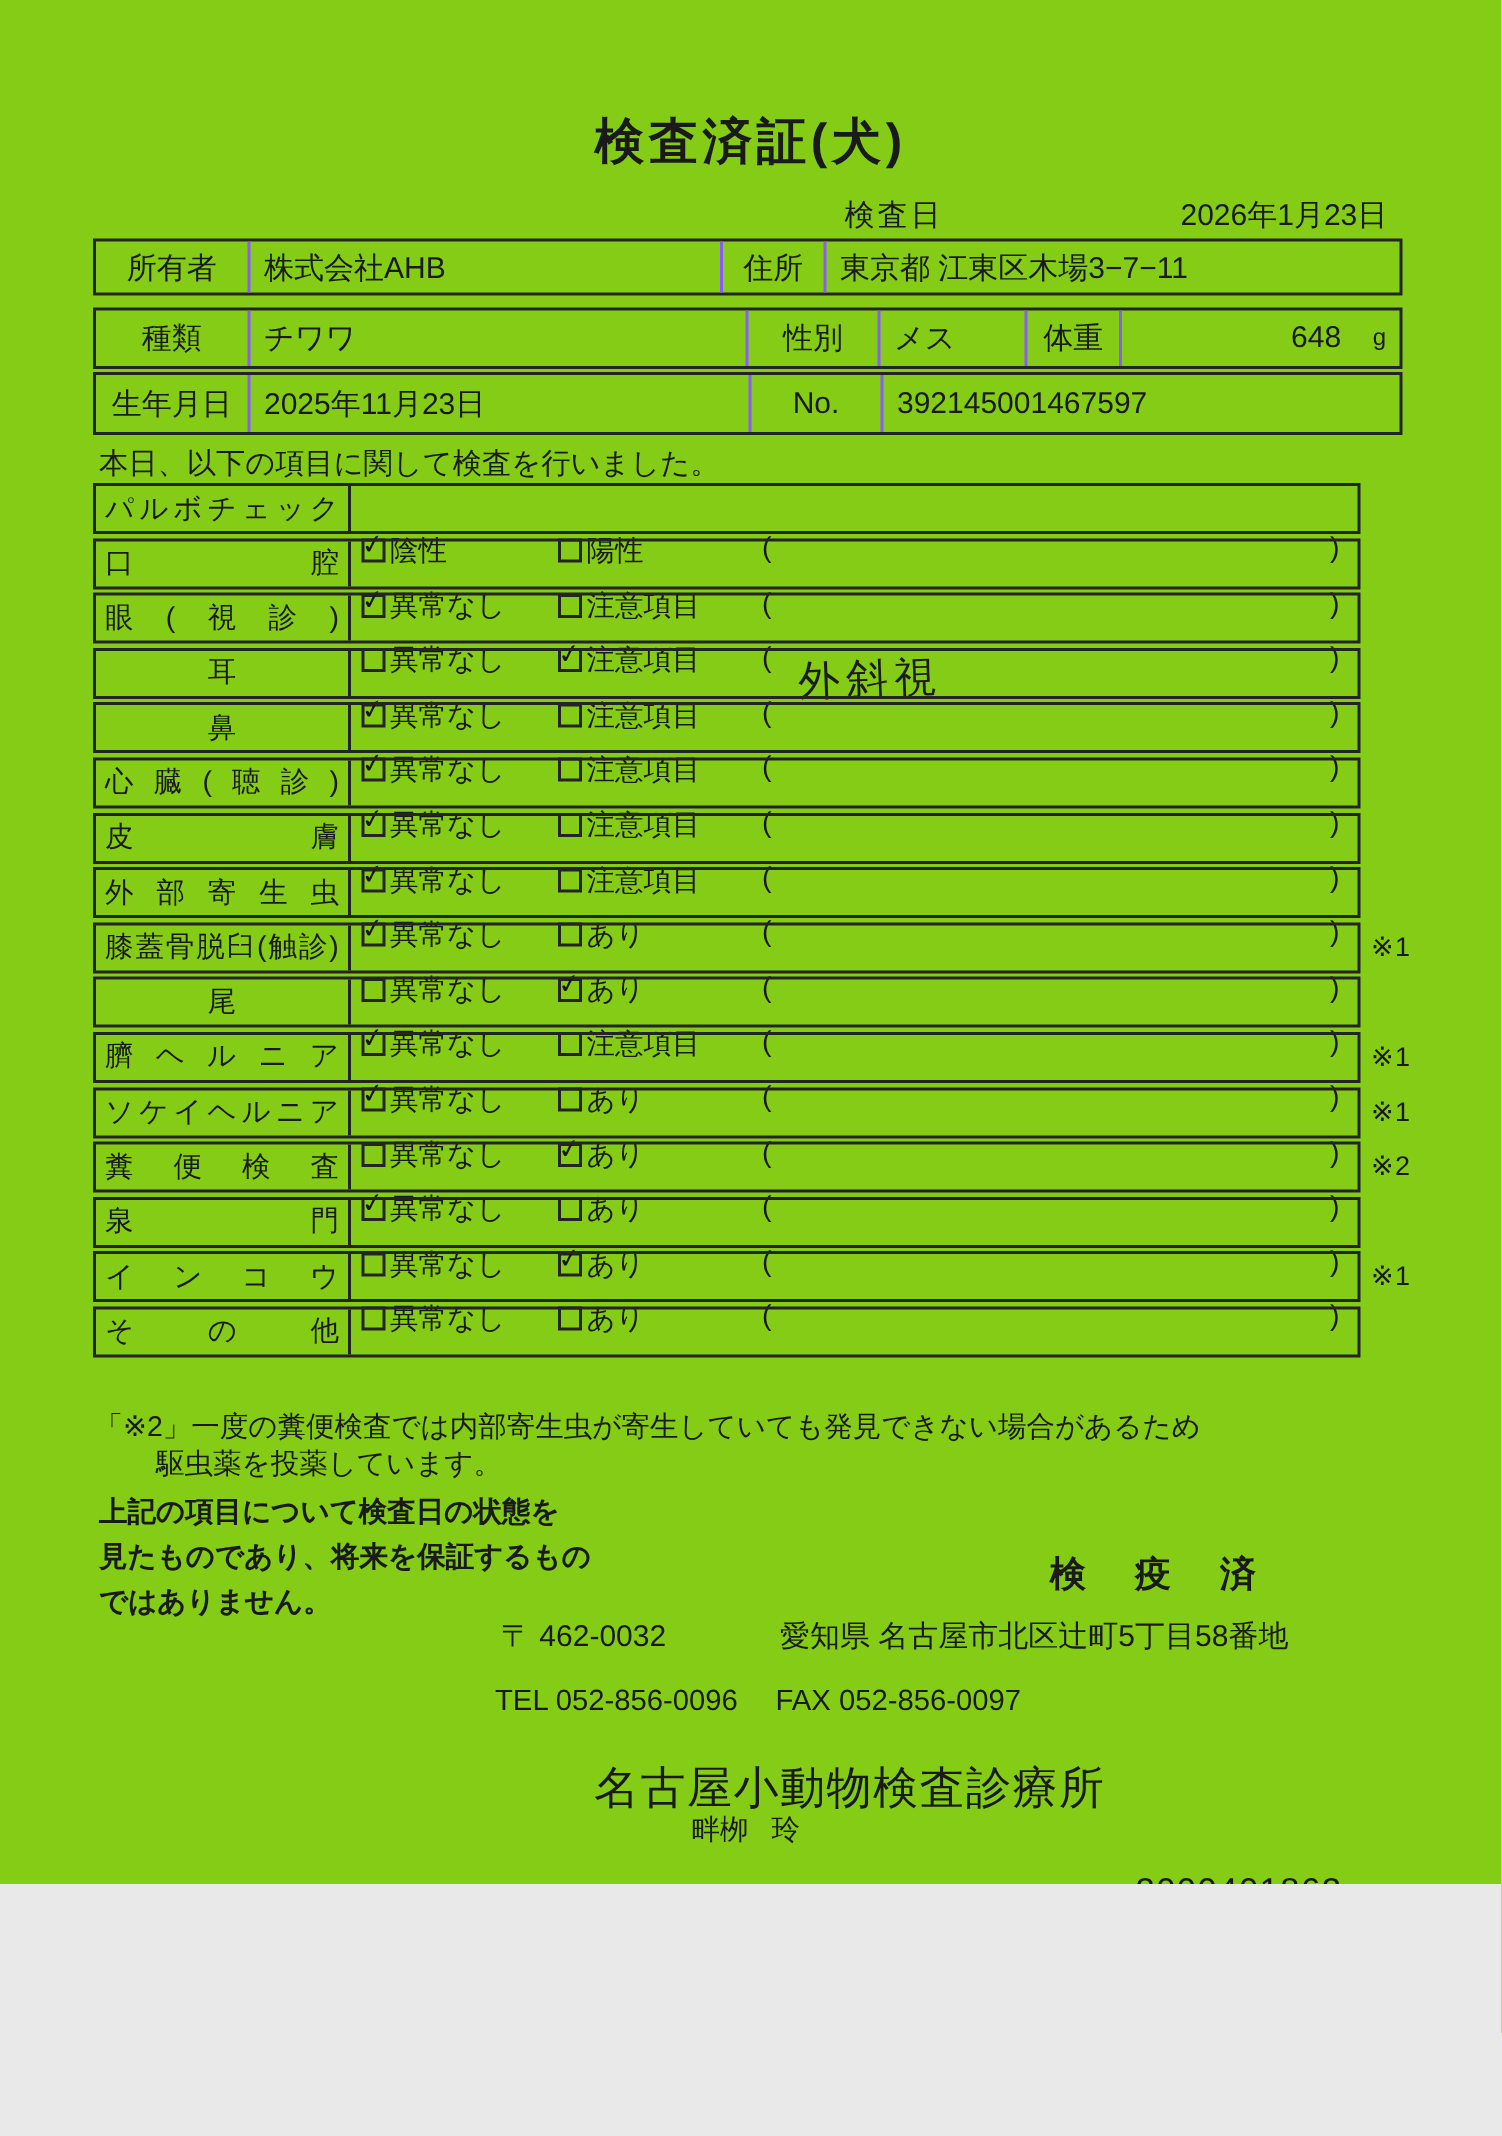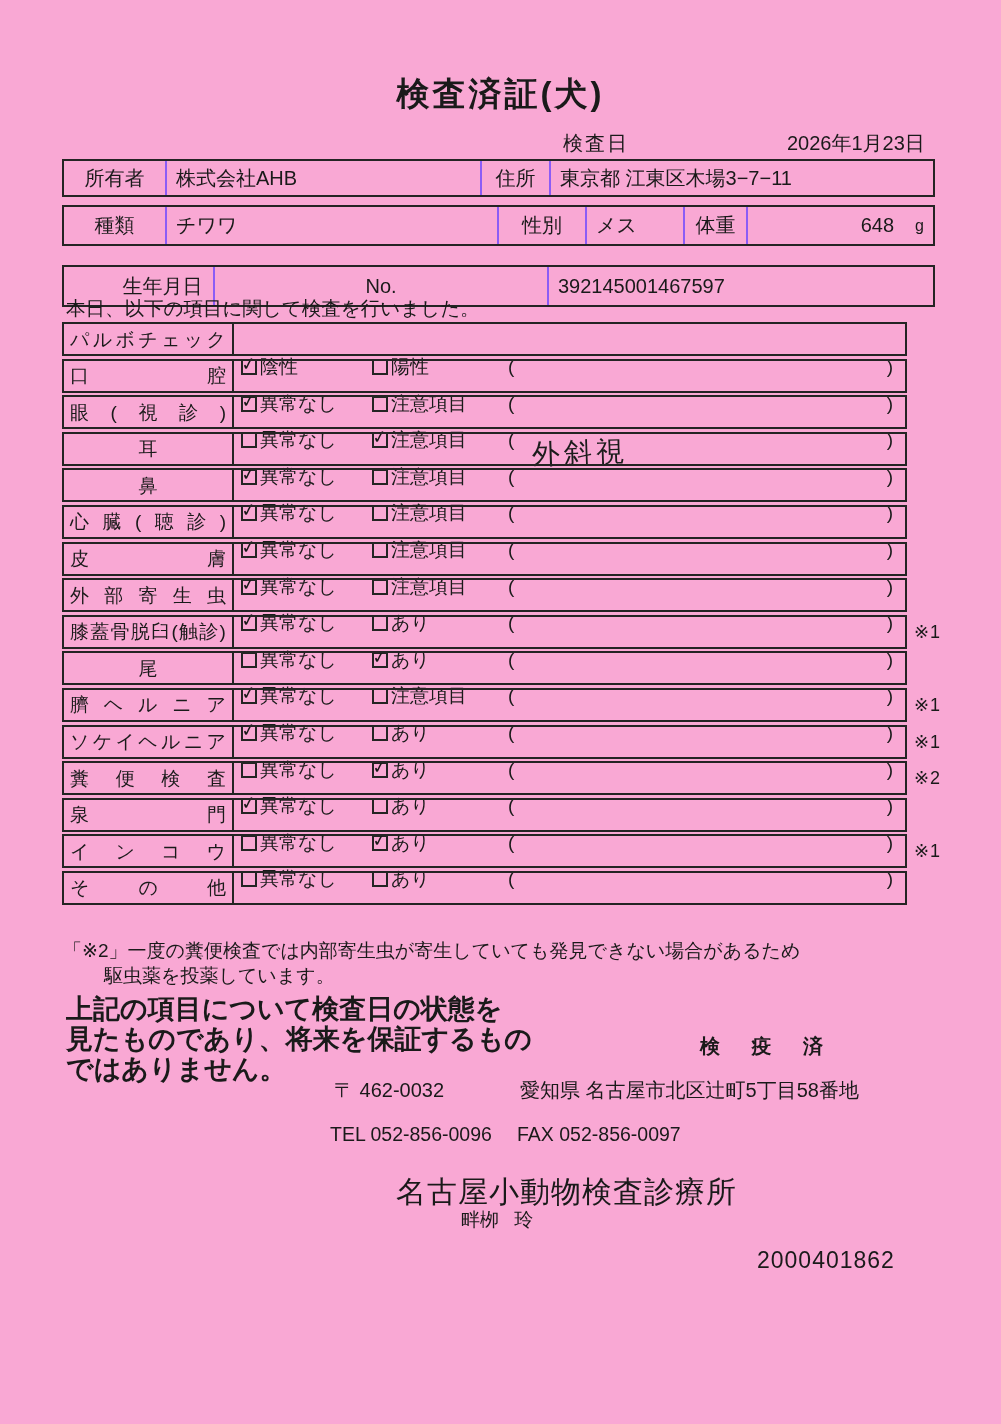--- a/index.html
+++ b/index.html
@@ -1,37 +1,37 @@
 <!DOCTYPE html>
 <html><head>
 <meta charset="utf-8">
 <style>
   html,body{margin:0;padding:0;background:#e9e9e9;}
   .page{
-    position:relative;width:1001px;height:1424px;margin:0 auto;
-    background:#f9a8d4;color:#1a1a1a;
+    position:relative;width:1001px;height:1256px;margin:0 auto;
+    background:#84cc16;color:#1a1a1a;
     font-family:"Liberation Sans","DejaVu Sans",sans-serif;
     overflow:hidden;
   }
   .abs{position:absolute;}
   .title{top:72px;left:0;width:100%;text-align:center;font-size:33px;font-weight:bold;letter-spacing:3px;}
   .examdate-label{left:563px;top:130px;font-size:20px;letter-spacing:2px;}
   .examdate-value{left:787px;top:130px;font-size:20px;}
 
   
   .hdr-table{position:absolute;display:grid;border:2px solid #242424;box-sizing:border-box;}
   .hdr-table>div{
     border-left:2px solid #8b5cf6;display:flex;align-items:center;
     font-size:20px;box-sizing:border-box;padding:0 9px;white-space:nowrap;overflow:visible;
   }
   .hdr-table>div:first-child{border-left:none;}
   .lab{justify-content:center;padding:0 2px;}
   #owner-table{left:62px;top:159px;width:873px;height:38px;grid-template-columns:101px 315px 69px 1fr;}
   #pet-table-r1{left:62px;top:205px;width:873px;height:41px;grid-template-columns:101px 332px 88px 98px 63px 1fr;}
-  #pet-table-r2{left:62px;top:265px;width:873px;height:42px;grid-template-columns:101px 334px 88px 1fr;padding-left:48px;}
+  #pet-table-r2{left:62px;top:248px;width:873px;height:42px;grid-template-columns:101px 334px 88px 1fr;}
   .weight-cell{justify-content:flex-end;padding-right:16px;gap:21px;}
   .weight-unit{font-size:16px;}
 
   .intro{left:66px;top:295px;font-size:19.5px;font-weight:500;}
 
   
   .exam-table{position:absolute;left:62px;top:322px;width:845px;}
   .exam-row{
     position:relative;display:flex;height:34px;margin-bottom:2.6px;
     border:2px solid #242424;box-sizing:border-box;
@@ -62,23 +62,23 @@
   .mark{
     position:absolute;left:calc(100% + 9px);top:50%;transform:translateY(-50%);
     font-size:18px;white-space:nowrap;letter-spacing:1px;
   }
 
   .footnote{font-size:19px;white-space:nowrap;}
   .fn1{left:63px;top:913px;}
   .fn2{left:63px;top:938px;}
   .fn2b{left:104px;top:963px;}
 
-  .disclaimer{left:66px;top:994px;font-size:27px;font-weight:600;line-height:30px;}
-
-  .stamp{left:700px;top:1033px;font-size:20px;font-weight:600;letter-spacing:13px;white-space:nowrap;}
+  .disclaimer{left:66px;top:994px;font-size:19px;font-weight:600;line-height:30px;}
+
+  .stamp{left:700px;top:1033px;font-size:24px;font-weight:600;letter-spacing:13px;white-space:nowrap;}
 
   .postal{left:334px;top:1077px;font-size:20px;white-space:nowrap;}
   .clinic-addr{left:520px;top:1077px;font-size:20px;white-space:nowrap;}
   .tel{left:330px;top:1123px;font-size:19.5px;white-space:nowrap;}
   .fax{left:517px;top:1123px;font-size:19.5px;white-space:nowrap;}
   .clinic-name{left:396px;top:1172px;font-size:30px;font-weight:500;letter-spacing:1px;white-space:nowrap;}
   .examiner{left:461px;top:1207px;font-size:19px;word-spacing:10px;white-space:nowrap;}
   .serial{left:757px;top:1247px;font-size:23px;letter-spacing:1px;}
 </style>
 </head>
@@ -105,20 +105,21 @@
     <div>メス</div>
     <div class="lab">体重</div>
     <div class="weight-cell">
       <span>648</span>
       <span class="weight-unit">g</span>
     </div>
   </div>
 
   <div class="hdr-table" id="pet-table-r2">
     <div class="lab">生年月日</div>
+    <div>2025年11月23日</div>
     <div class="lab">No.</div>
     <div>392145001467597</div>
   </div>
 
   <div class="abs intro">本日、以下の項目に関して検査を行いました。</div>
 
   <div class="exam-table">
       <div class="exam-row">
         <div class="exam-label">
           <span>パ</span>

